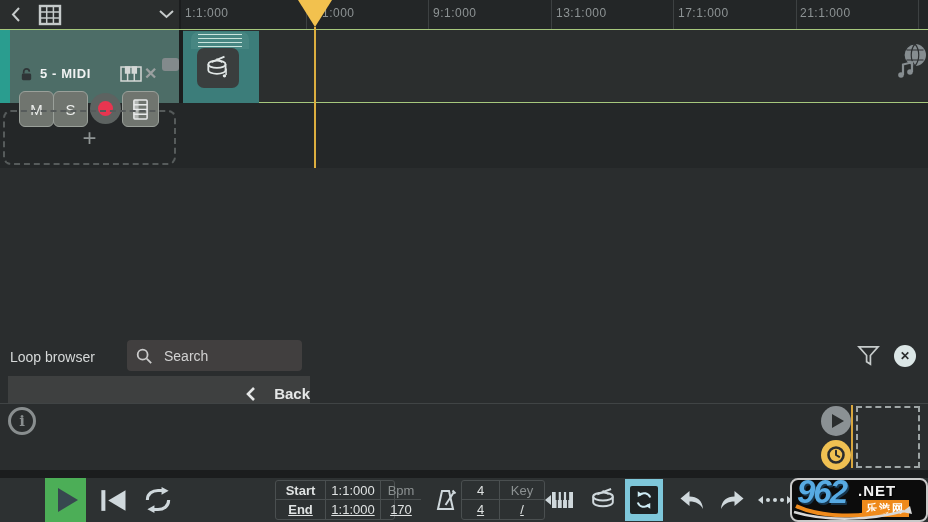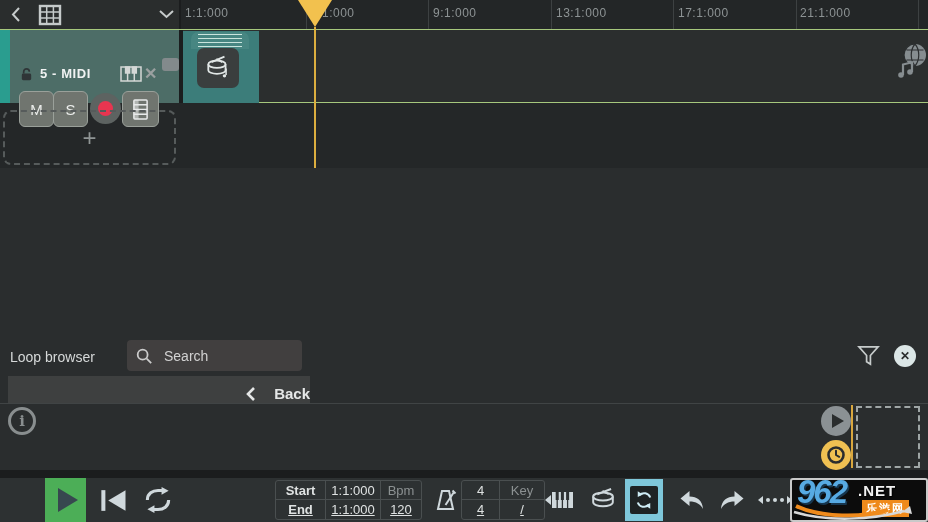--- a/index.html
+++ b/index.html
@@ -89,21 +89,21 @@
   .sync-btn{position:absolute;left:625px;top:1px;width:38px;height:42px;background:#7ec7da;
     display:flex;align-items:center;justify-content:center;}
   .sync-inner{width:28px;height:28px;background:#1e2324;border-radius:2px;display:flex;
     align-items:center;justify-content:center;}
   .dots{display:flex;align-items:center;gap:3px;}
   .dots b{width:4px;height:4px;border-radius:50%;background:#cfd8dc;}
   .dots .tl{width:0;height:0;border-right:5px solid #cfd8dc;border-top:4px solid transparent;border-bottom:4px solid transparent;}
   .dots .tr{width:0;height:0;border-left:5px solid #cfd8dc;border-top:4px solid transparent;border-bottom:4px solid transparent;}
   
   .wm{position:absolute;left:790px;top:0;width:138px;height:44px;background:#0c0c0c;
-    border:2px solid #c9c9c9;border-radius:3px;box-sizing:border-box;overflow:hidden;text-align:right;}
+    border:2px solid #c9c9c9;border-radius:8px;box-sizing:border-box;overflow:hidden;text-align:right;}
   .wm-num{position:absolute;left:5px;top:-7px;font-size:33px;font-weight:bold;font-style:italic;
     color:#57aae3;text-shadow:1.5px 1.5px 0 #17364e;letter-spacing:-2px;}
   .wm-net{position:absolute;left:66px;top:2px;font-size:15px;font-weight:bold;color:#f2f2f2;
     letter-spacing:1px;text-shadow:1px 1px 1px #000;}
   .wm-cn{position:absolute;left:70px;top:20px;font-size:11px;color:#fff;background:#ef8a1b;
     padding:1px 4px;letter-spacing:2px;font-weight:bold;}
   .wm-swoosh{position:absolute;left:0;top:24px;}
 </style>
 </head>
 <body>
@@ -292,27 +292,27 @@
   </span>
   <span class="t-ic" style="left:138px;width:40px;">
     <svg width="32" height="26" viewBox="0 0 26 22" fill="none" stroke="#cfd8dc" stroke-width="2.6">
       <path d="M4 11 C4 5.5 8.5 3 13 3 h4"></path>
         <polygon points="16,0 16,6.5 22,3.2" fill="#cfd8dc" stroke="none"></polygon>
       <path d="M22 11 C22 16.5 17.5 19 13 19 h-4"></path>
         <polygon points="10,15.5 10,22 4,18.8" fill="#cfd8dc" stroke="none"></polygon>
     </svg>
   </span>
 
-  <div class="grid-box" style="left:275px;width:147px;grid-template-columns:50px 55px 40px;grid-template-rows:19px 19px;">
+  <div class="grid-box" style="left:275px;width:120px;grid-template-columns:50px 55px 40px;grid-template-rows:19px 19px;">
     <div class="gcell lbl">Start</div>
     <div class="gcell">1:1:000</div>
     <div class="gcell dim last-col">Bpm</div>
     <div class="gcell lbl last-row">End</div>
     <div class="gcell last-row">1:1:000</div>
-    <div class="gcell last-col last-row">120</div>
+    <div class="gcell last-col last-row">170</div>
   </div>
 
   <span class="t-ic" style="left:428px;width:34px;">
     <svg width="27" height="27" viewBox="0 0 27 27" fill="none" stroke="#cfd8dc" stroke-width="2">
       <path d="M10 4 h7 l4 18 H6 Z"></path>
         <path d="M13.5 18 L22 5"></path>
         <path d="M20.5 3.5 l3 3"></path>
     </svg>
   </span>
 

